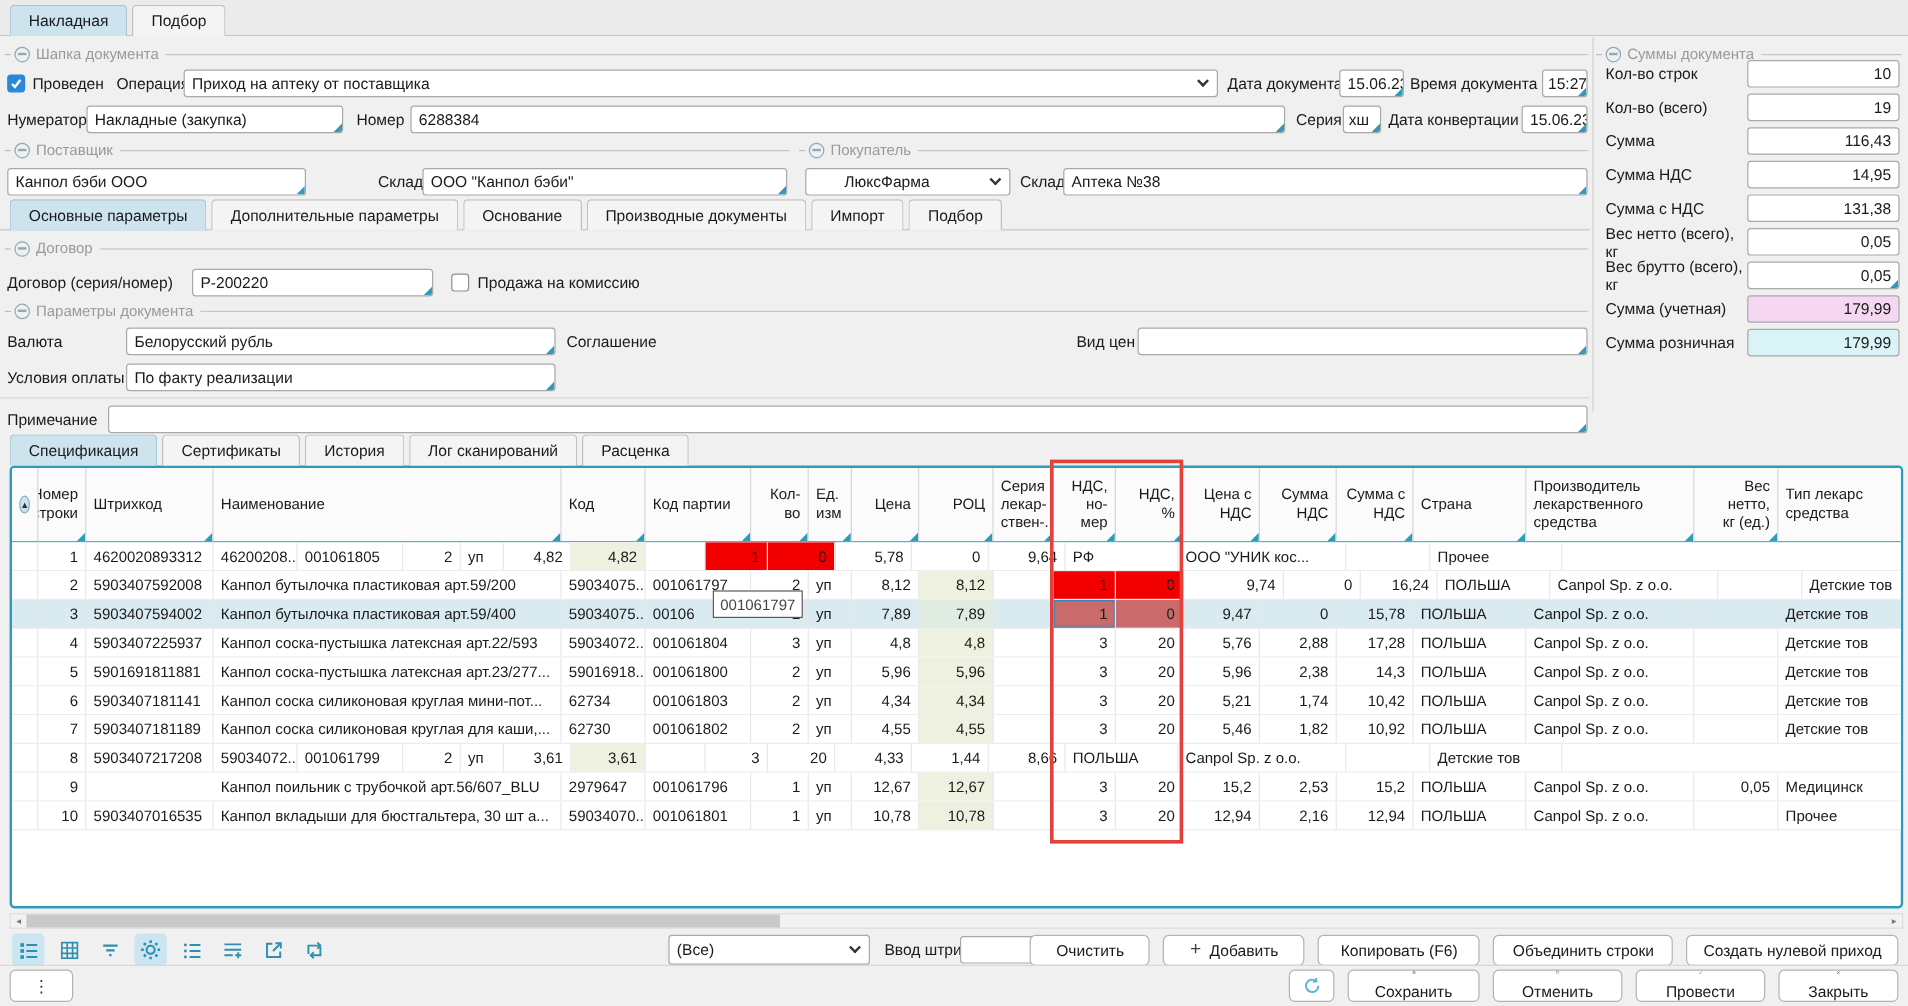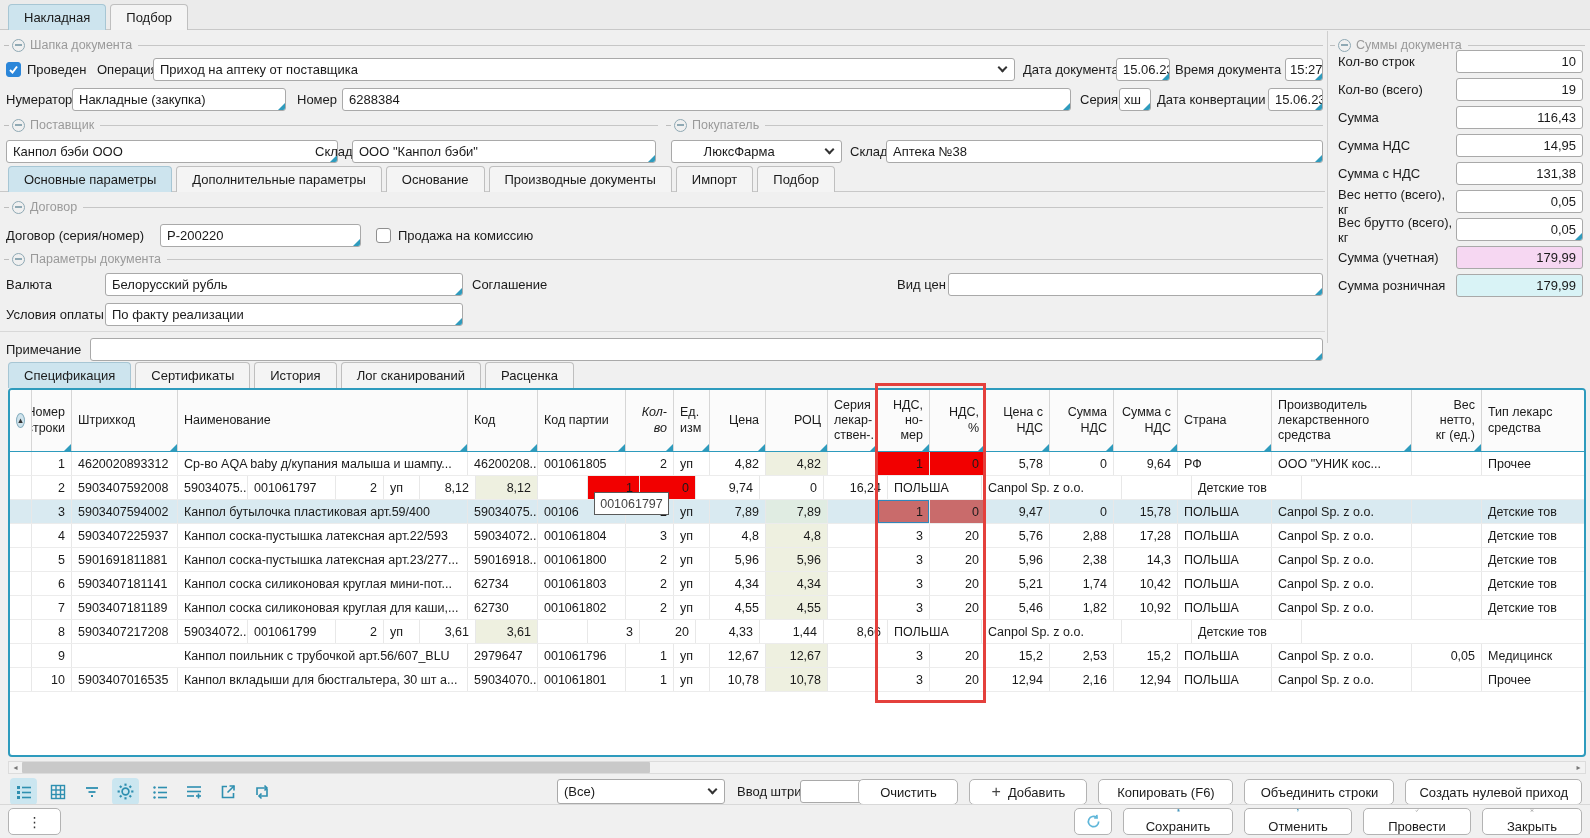--- a/index.html
+++ b/index.html
@@ -125,21 +125,21 @@
   </div>
 
 <div class="ghdr" style="left:4px;top:118px;width:654px;">
   <span class="pre"></span>
     <span class="circ">
       <i></i>
     </span>
   <span class="gtxt">Поставщик</span>
     <span class="gline"></span>
 </div>
-<div class="fld corner" style="left:6px;top:140px;width:332px;align-items:center;">
+<div class="fld corner" style="left:6px;top:140px;width:249px;align-items:center;">
     <span>Канпол бэби ООО</span>
   </div>
 <div class="lbl" style="left:315px;top:140px;">Склад</div>
 <div class="fld corner" style="left:352px;top:140px;width:304px;">
     <span>ООО "Канпол бэби"</span>
   </div>
 
 <div class="ghdr" style="left:666px;top:118px;width:657px;">
   <span class="pre"></span>
     <span class="circ">
@@ -269,21 +269,21 @@
 
 <div id="spec-table">
   <div id="thead">
       <div class="th noarrow" style="width: 22px;"><span class="sorticon">▴</span></div>
       <div class="th right" style="width: 40px;">Номер
 строки</div>
       <div class="th" style="width: 106px;">Штрихкод</div>
       <div class="th" style="width: 290px;">Наименование</div>
       <div class="th" style="width: 70px;">Код</div>
       <div class="th" style="width: 88px;">Код партии</div>
-      <div class="th right" style="width: 48px; font-style: italic;">Кол-во</div>
+      <div class="th right" style="width: 48px;">Кол-во</div>
       <div class="th" style="width: 36px;">Ед.
 изм</div>
       <div class="th right" style="width: 56px;">Цена</div>
       <div class="th right" style="width: 62px;">РОЦ</div>
       <div class="th" style="width: 50px;">Серия
 лекар-
 ствен-...</div>
       <div class="th right" style="width: 52px;">НДС,
 но-
 мер</div>
@@ -300,21 +300,20 @@
       <div class="th right" style="width: 70px;">Вес нетто,
 кг (ед.)</div>
       <div class="th" style="width: 110px;">Тип лекарс
 средства</div>
     </div>
   <div id="tbody">
       <div class="tr">
         <div class="td" style="width: 22px;"></div>
         <div class="td right" style="width: 40px;">1</div>
         <div class="td" style="width: 106px;">4620020893312</div>
-        <div class="td" style="width: 290px;">Ср-во AQA baby д/купания малыша и шампу...</div>
         <div class="td" style="width: 70px;">46200208...</div>
         <div class="td" style="width: 88px;">001061805</div>
         <div class="td right" style="width: 48px;">2</div>
         <div class="td" style="width: 36px;">уп</div>
         <div class="td right" style="width: 56px;">4,82</div>
         <div class="td right roc" style="width: 62px;">4,82</div>
         <div class="td" style="width: 50px;"></div>
         <div class="td right vat-red" style="width: 52px;">1</div>
         <div class="td right vat-red" style="width: 56px;">0</div>
         <div class="td right" style="width: 64px;">5,78</div>
@@ -322,30 +321,31 @@
         <div class="td right" style="width: 64px;">9,64</div>
         <div class="td" style="width: 94px;">РФ</div>
         <div class="td" style="width: 140px;">ООО "УНИК кос...</div>
         <div class="td right" style="width: 70px;"></div>
         <div class="td" style="width: 110px;">Прочее</div>
       </div>
       <div class="tr">
         <div class="td" style="width: 22px;"></div>
         <div class="td right" style="width: 40px;">2</div>
         <div class="td" style="width: 106px;">5903407592008</div>
+        <div class="td" style="width: 290px;">Канпол бутылочка пластиковая арт.59/200</div>
         <div class="td" style="width: 70px;">59034075...</div>
         <div class="td" style="width: 88px;">001061797</div>
         <div class="td right" style="width: 48px;">2</div>
         <div class="td" style="width: 36px;">уп</div>
         <div class="td right" style="width: 56px;">8,12</div>
         <div class="td right roc" style="width: 62px;">8,12</div>
         <div class="td" style="width: 50px;"></div>
         <div class="td right vat-red" style="width: 52px;">1</div>
         <div class="td right vat-red" style="width: 56px;">0</div>
-        <div class="td right" style="width: 64px;">9,74</div>
+        <div class="td right" style="width: 84px;">9,74</div>
         <div class="td right" style="width: 64px;">0</div>
         <div class="td right" style="width: 64px;">16,24</div>
         <div class="td" style="width: 94px;">ПОЛЬША</div>
         <div class="td" style="width: 140px;">Canpol Sp. z o.o.</div>
         <div class="td right" style="width: 70px;"></div>
         <div class="td" style="width: 110px;">Детские тов</div>
       </div>
       <div class="tr selected">
         <div class="td" style="width: 22px;"></div>
         <div class="td right" style="width: 40px;">3</div>

